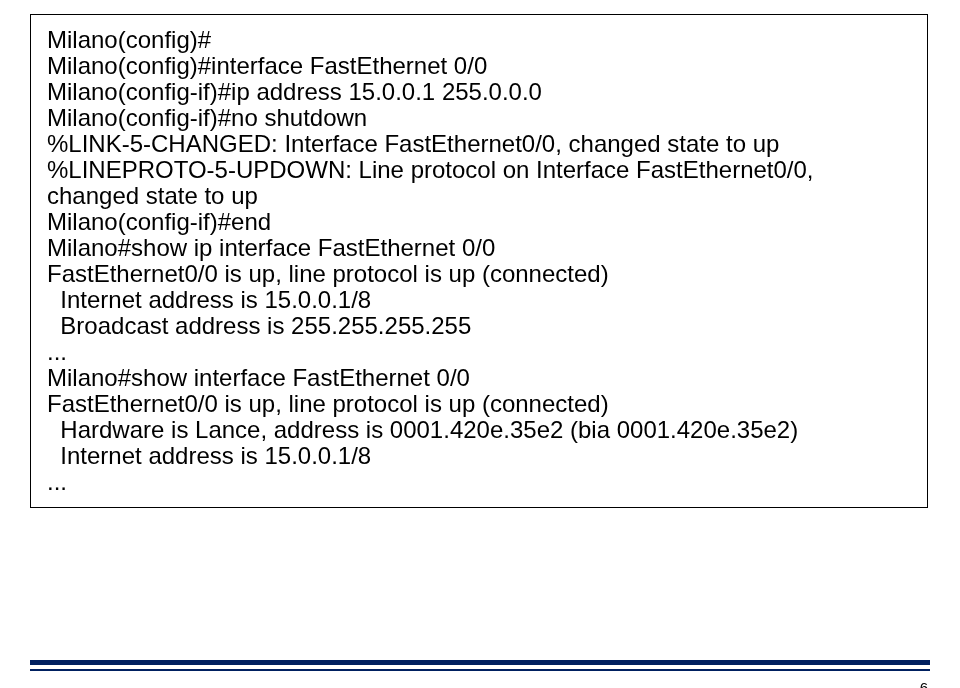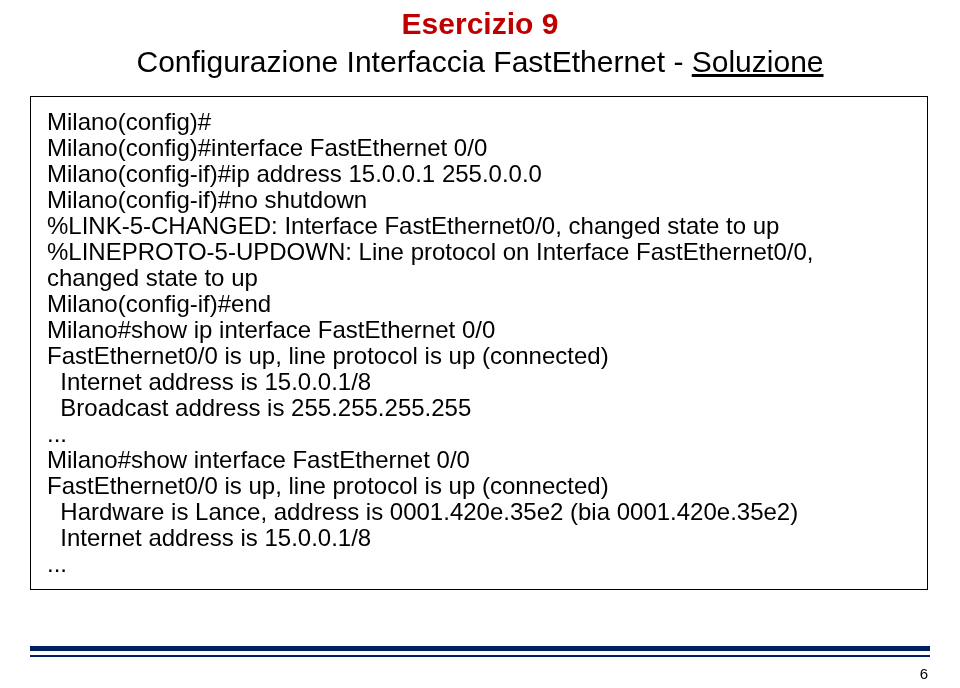--- a/index.html
+++ b/index.html
@@ -73,26 +73,20 @@
     bottom: 6px;
     font-size: 15px;
     color: #000;
   }
 </style>
 </head>
 <body>
 
 <div class="page">
 
-  <div class="title-area">
-    <div class="exercise-label">Esercizio 9</div>
-    <div class="subtitle-row">
-      <span>Configurazione Interfaccia FastEthernet - </span><span class="soluzione">Soluzione</span>
-    </div>
-  </div>
 
   <div class="code-box"><span>Milano(config)#</span>
 <span>Milano(config)#interface FastEthernet 0/0</span>
 <span>Milano(config-if)#ip address 15.0.0.1 255.0.0.0</span>
 <span>Milano(config-if)#no shutdown</span>
 <span>%LINK-5-CHANGED: Interface FastEthernet0/0, changed state to up</span>
 <span>%LINEPROTO-5-UPDOWN: Line protocol on Interface FastEthernet0/0,</span>
 <span>changed state to up</span>
 <span>Milano(config-if)#end</span>
 <span>Milano#show ip interface FastEthernet 0/0</span>

